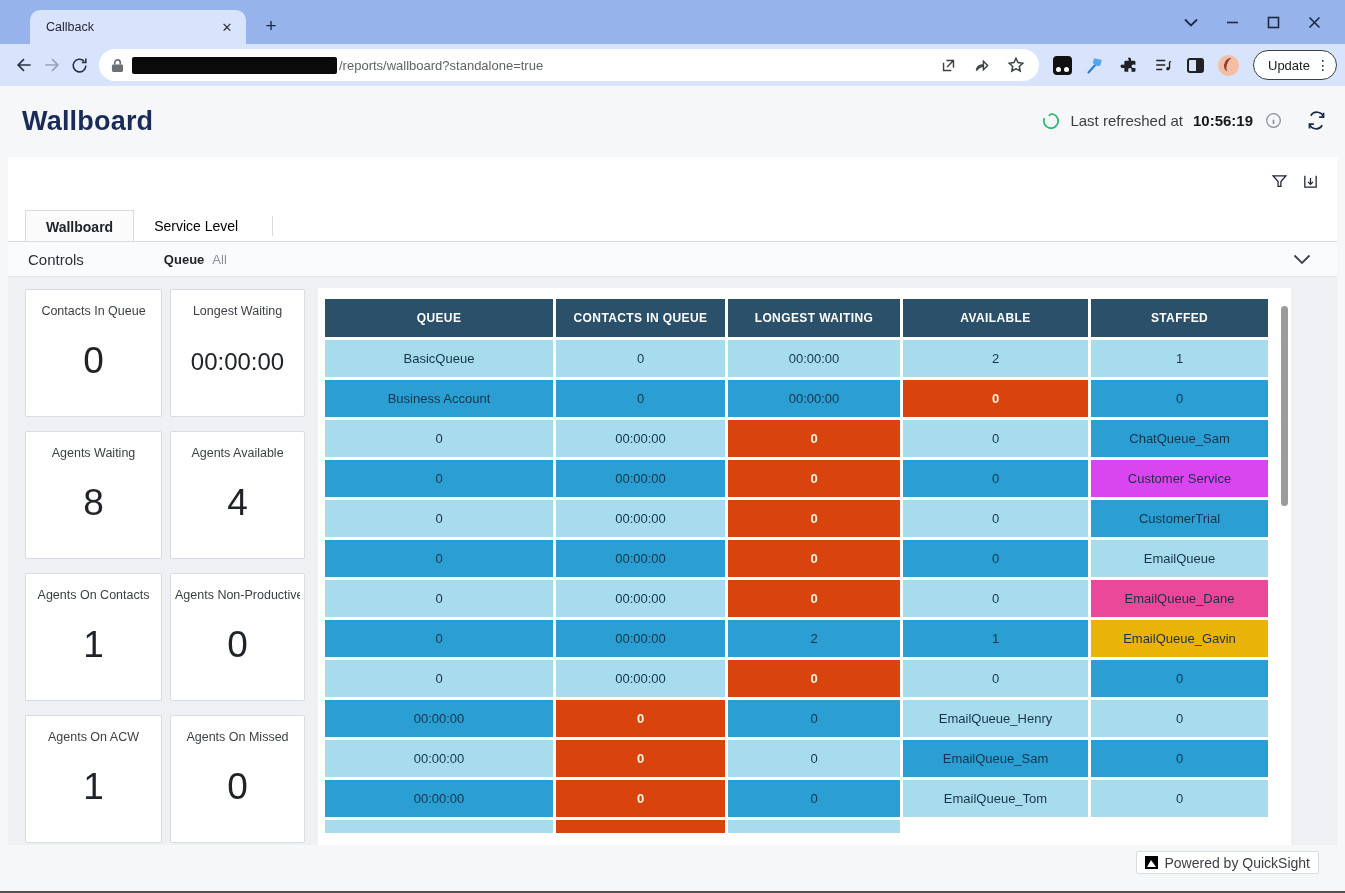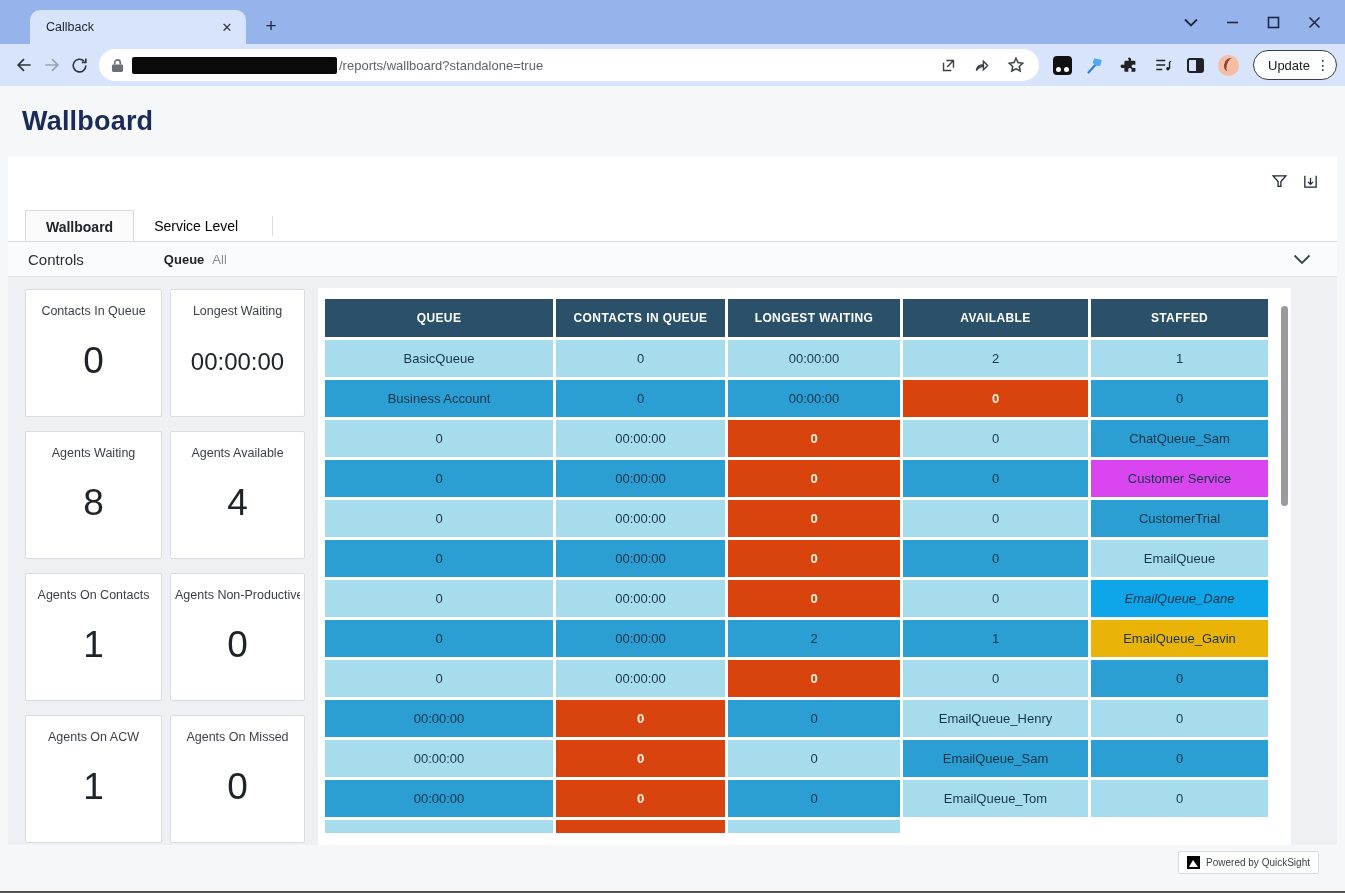--- a/index.html
+++ b/index.html
@@ -72,21 +72,21 @@
   .hcell { height:38px; background:#2b5069; color:#ffffff; font-size:12px; font-weight:700; letter-spacing:0.4px; display:flex; align-items:center; justify-content:center; text-align:center; }
   .cell { height:37px; display:flex; align-items:center; justify-content:center; font-size:13px; color:#173449; }
   .cell.alert { background:#d9430d !important; color:#fbf3e0; font-weight:700; }
   .vscroll-thumb { position:absolute; right:3px; top:18px; width:7px; height:200px; border-radius:4px; background:#9b9b9b; }
 
   
   .footer { position:absolute; left:0; top:845px; width:1345px; height:46px; background:#f6f7f9; }
   .qs-badge { position:absolute; right:26px; top:6px; height:23px; background:#ffffff; border:1px solid #d9dce0; border-radius:2px; display:flex; align-items:center; gap:6px; padding:0 8px; }
   .qs-logo { width:13px; height:13px; background:#000; position:relative; }
   .qs-logo::after { content:""; position:absolute; left:2px; bottom:2px; border-left:4px solid transparent; border-right:5px solid transparent; border-bottom:7px solid #fff; }
-  .qs-text { font-size:10px; color:#3b3f45; }
+  .qs-text { font-size:14px; color:#3b3f45; }
   .bottom-edge { position:absolute; left:0; top:891px; width:1345px; height:2px; background:#515151; }
 </style>
 </head>
 <body>
 
 <div class="tabstrip">
   <div class="tab-active">
     <span class="tab-title">Callback</span>
     <span class="tab-close">✕</span>
   </div>
@@ -184,20 +184,42 @@
     <span class="avatar"></span>
   </div>
   <div class="update-btn">
     <span class="update-label">Update</span>
     <span class="kebab">⋮</span>
   </div>
 </div>
 
 <div class="page-header">
   <div class="page-title">Wallboard</div>
+  <div class="refresh-group">
+    <span>
+      <svg width="18" height="18" viewBox="0 0 20 20" fill="none" stroke="#2eb873" stroke-width="2">
+          <path d="M10 2a8 8 0 1 1-7.4 4.9"></path>
+          <path d="M10 2L7.6 4.2" stroke-width="1.8"></path>
+        </svg>
+    </span>
+    <span class="refresh-text">Last refreshed at</span>
+    <span class="refresh-time">10:56:19</span>
+    <span style="margin-left:2px;">
+      <svg width="17" height="17" viewBox="0 0 20 20" fill="none" stroke="#8a9099" stroke-width="1.5">
+          <circle cx="10" cy="10" r="8"></circle>
+          <path d="M10 9v5M10 6.2v.2" stroke-width="2"></path>
+        </svg>
+    </span>
+    <span style="margin-left:14px;">
+      <svg width="21" height="21" viewBox="0 0 24 24" fill="none" stroke="#1b2b45" stroke-width="2">
+          <path d="M20 8a8 8 0 0 0-14.5-1.5M4 16a8 8 0 0 0 14.5 1.5"></path>
+          <path d="M20 3v5h-5M4 21v-5h5"></path>
+        </svg>
+    </span>
+  </div>
 </div>
 
 <div class="sheet-top">
   <div class="sheet-icons">
     <span>
       <svg width="17" height="17" viewBox="0 0 24 24" fill="none" stroke="#1d2430" stroke-width="1.8">
           <path d="M3 4h18l-7 8v7l-4 0v-7z"></path>
         </svg>
     </span>
     <span>
@@ -309,21 +331,21 @@
         <div class="cell rd" style="background: rgb(43, 159, 211);">CustomerTrial</div>
         <div class="cell rd" style="background: rgb(43, 159, 211);">0</div>
         <div class="cell rd" style="background: rgb(43, 159, 211);">00:00:00</div>
         <div class="cell rd alert" style="background: rgb(43, 159, 211);">0</div>
         <div class="cell rd" style="background: rgb(43, 159, 211);">0</div>
         <div class="cell rl" style="background: rgb(166, 220, 236);">EmailQueue</div>
         <div class="cell rl" style="background: rgb(166, 220, 236);">0</div>
         <div class="cell rl" style="background: rgb(166, 220, 236);">00:00:00</div>
         <div class="cell rl alert" style="background: rgb(166, 220, 236);">0</div>
         <div class="cell rl" style="background: rgb(166, 220, 236);">0</div>
-        <div class="cell rd" style="background: #0ea5e9; font-style: italic;">EmailQueue_Dane</div>
+        <div class="cell rd" style="background: #ec4899;">EmailQueue_Dane</div>
         <div class="cell rd" style="background: rgb(43, 159, 211);">0</div>
         <div class="cell rd" style="background: rgb(43, 159, 211);">00:00:00</div>
         <div class="cell rd" style="background: rgb(43, 159, 211);">2</div>
         <div class="cell rd" style="background: rgb(43, 159, 211);">1</div>
         <div class="cell rl" style="background: #eab308;">EmailQueue_Gavin</div>
         <div class="cell rl" style="background: rgb(166, 220, 236);">0</div>
         <div class="cell rl" style="background: rgb(166, 220, 236);">00:00:00</div>
         <div class="cell rl alert" style="background: rgb(166, 220, 236);">0</div>
         <div class="cell rl" style="background: rgb(166, 220, 236);">0</div>
         <div class="cell rd" style="background: rgb(43, 159, 211);">0</div>

